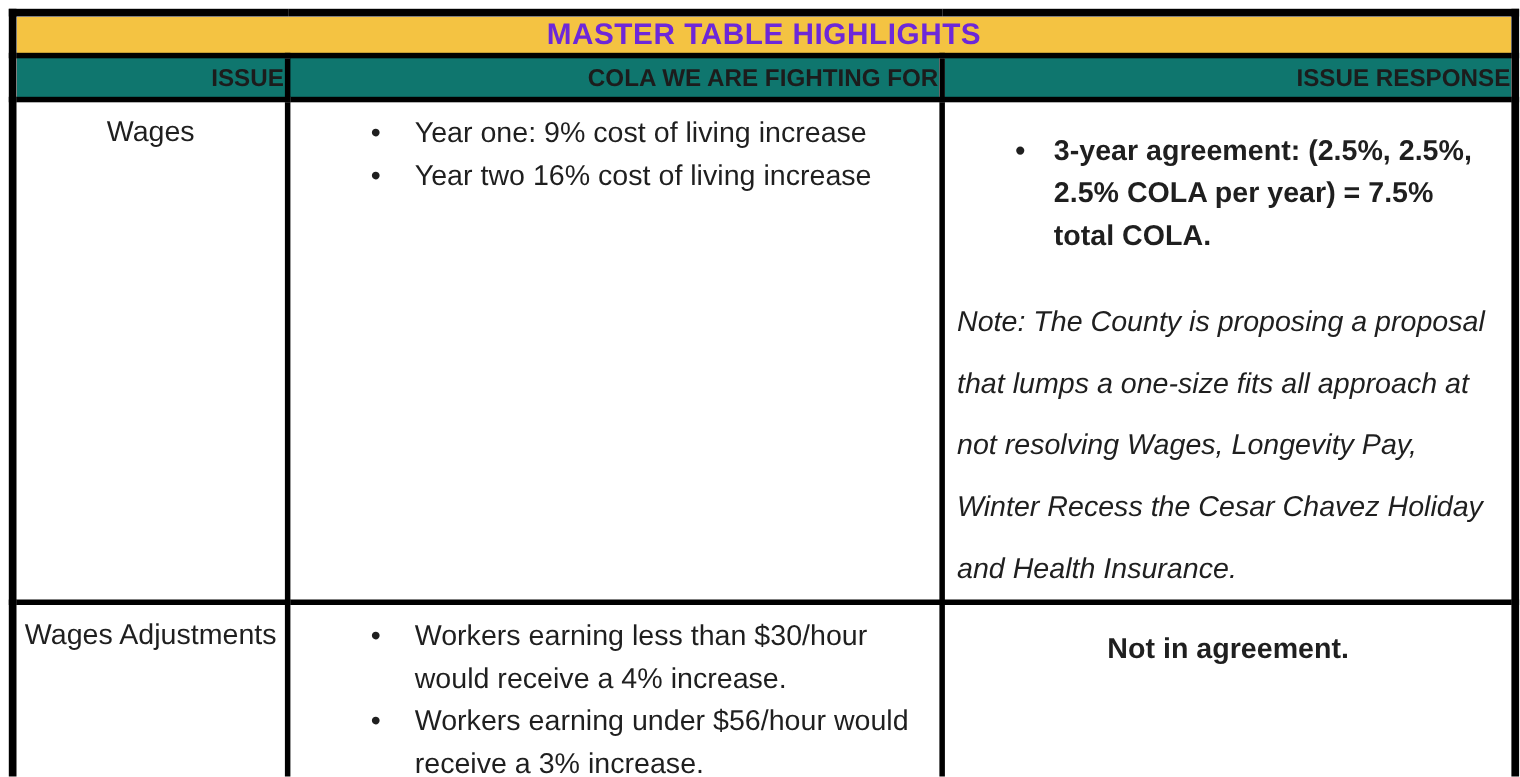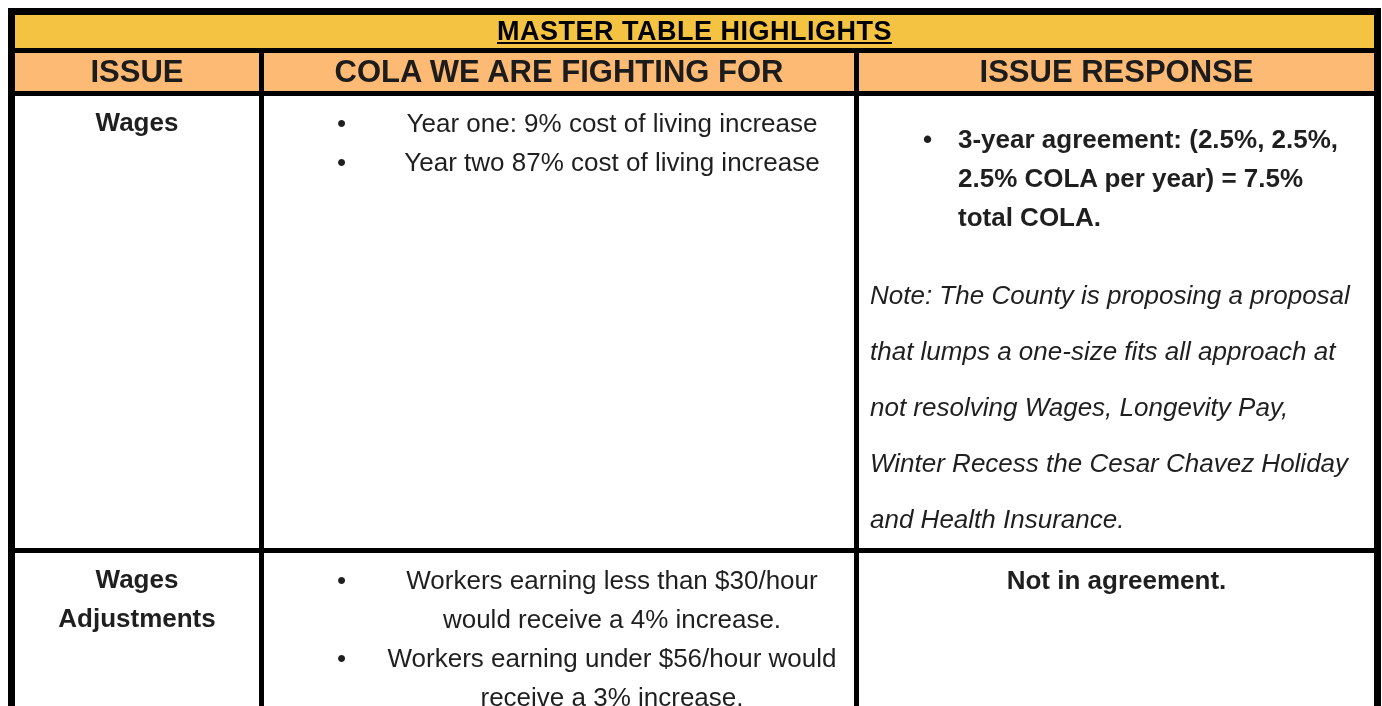--- a/index.html
+++ b/index.html
@@ -28,55 +28,53 @@
     box-sizing: border-box;
     overflow: hidden;
   }
   .title-row th {
     background: #F4C342;
     height: 38px;
     text-align: center;
     vertical-align: middle;
     font-size: 27px;
     font-weight: bold;
-    color: #000000;
+    color: #6d28d9;
     letter-spacing: 0.5px;
-    text-decoration: underline;
   }
   .header-row th {
-    background: #fdba74;
+    background: #0f766e;
     height: 40px;
-    text-align: center;
+    text-align: right;
     vertical-align: middle;
-    font-size: 31px;
+    font-size: 22px;
     font-weight: bold;
     color: #1c1c1c;
   }
   tbody td {
     vertical-align: top;
     background: #ffffff;
     font-size: 26px;
     line-height: 39px;
   }
   tr.row-wages  { height: 398px; }
   tr.row-equity { height: 190px; }
 
   td.issue-cell {
     text-align: center;
-    font-weight: bold;
+    font-weight: normal;
     padding-top: 7px;
   }
   td.fight-cell { padding-top: 8px; }
   td.response-cell { padding-top: 8px; }
 
   ul.bullet-list {
     margin: 0;
     padding: 0 6px 0 70px;
     list-style: none;
-    text-align: center;
   }
   ul.bullet-list li {
     position: relative;
     padding-left: 42px;
     margin: 0;
   }
   ul.bullet-list li::before {
     content: "\2022";
     position: absolute;
     left: 2px;
@@ -100,21 +98,21 @@
     top: 0;
   }
 
   p.note {
     margin: 30px 6px 0 6px;
     padding: 0 4px;
     font-style: italic;
     line-height: 56px;
   }
   p.bold-center {
-    margin: 0;
+    margin: 12px;
     text-align: center;
     font-weight: bold;
   }
 </style>
 </head>
 <body>
 
 <div class="page">
   <table class="master-table">
     <colgroup>
@@ -131,21 +129,21 @@
         <th>COLA WE ARE FIGHTING FOR</th>
         <th>ISSUE RESPONSE</th>
       </tr>
     </thead>
     <tbody>
       <tr class="row-wages">
         <td class="issue-cell">Wages</td>
         <td class="fight-cell">
           <ul class="bullet-list">
             <li>Year one: 9% cost of living increase</li>
-            <li>Year two 87% cost of living increase</li>
+            <li>Year two 16% cost of living increase</li>
           </ul>
         </td>
         <td class="response-cell">
           <ul class="response-list">
             <li>3-year agreement: (2.5%, 2.5%, 2.5% COLA per year) = 7.5% total COLA.</li>
           </ul>
           <p class="note">Note: The County is proposing a proposal that lumps a one-size fits all approach at not resolving Wages, Longevity Pay, Winter Recess the Cesar Chavez Holiday and Health Insurance.</p>
         </td>
       </tr>
       <tr class="row-equity">

